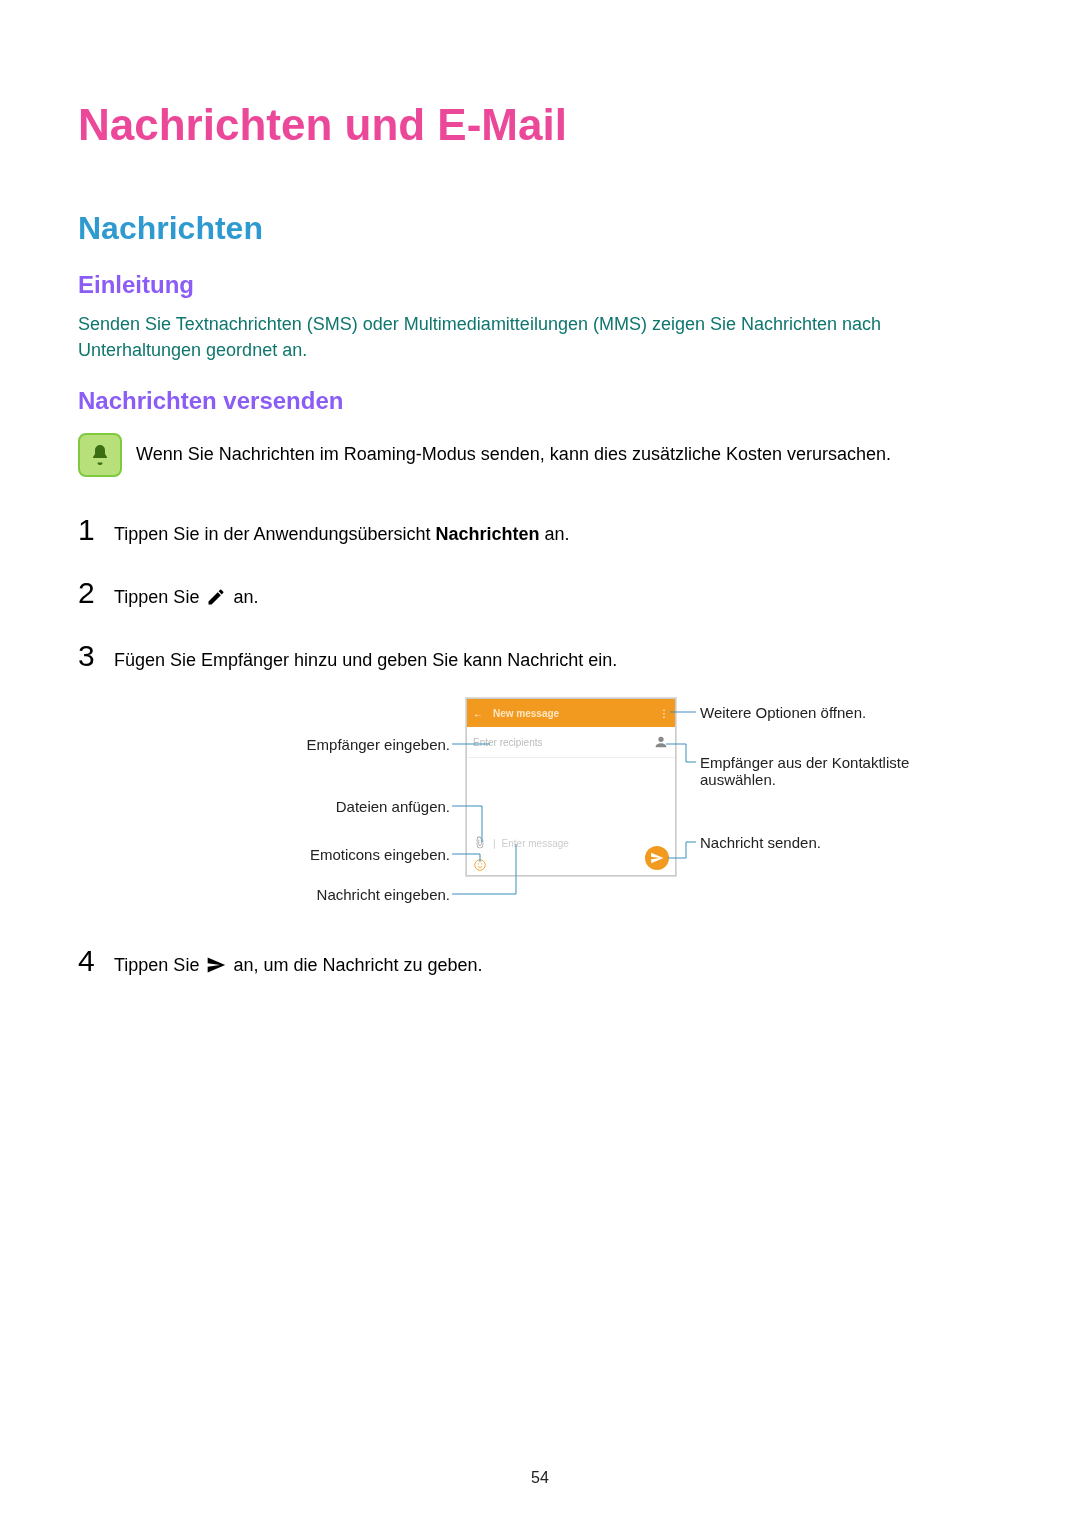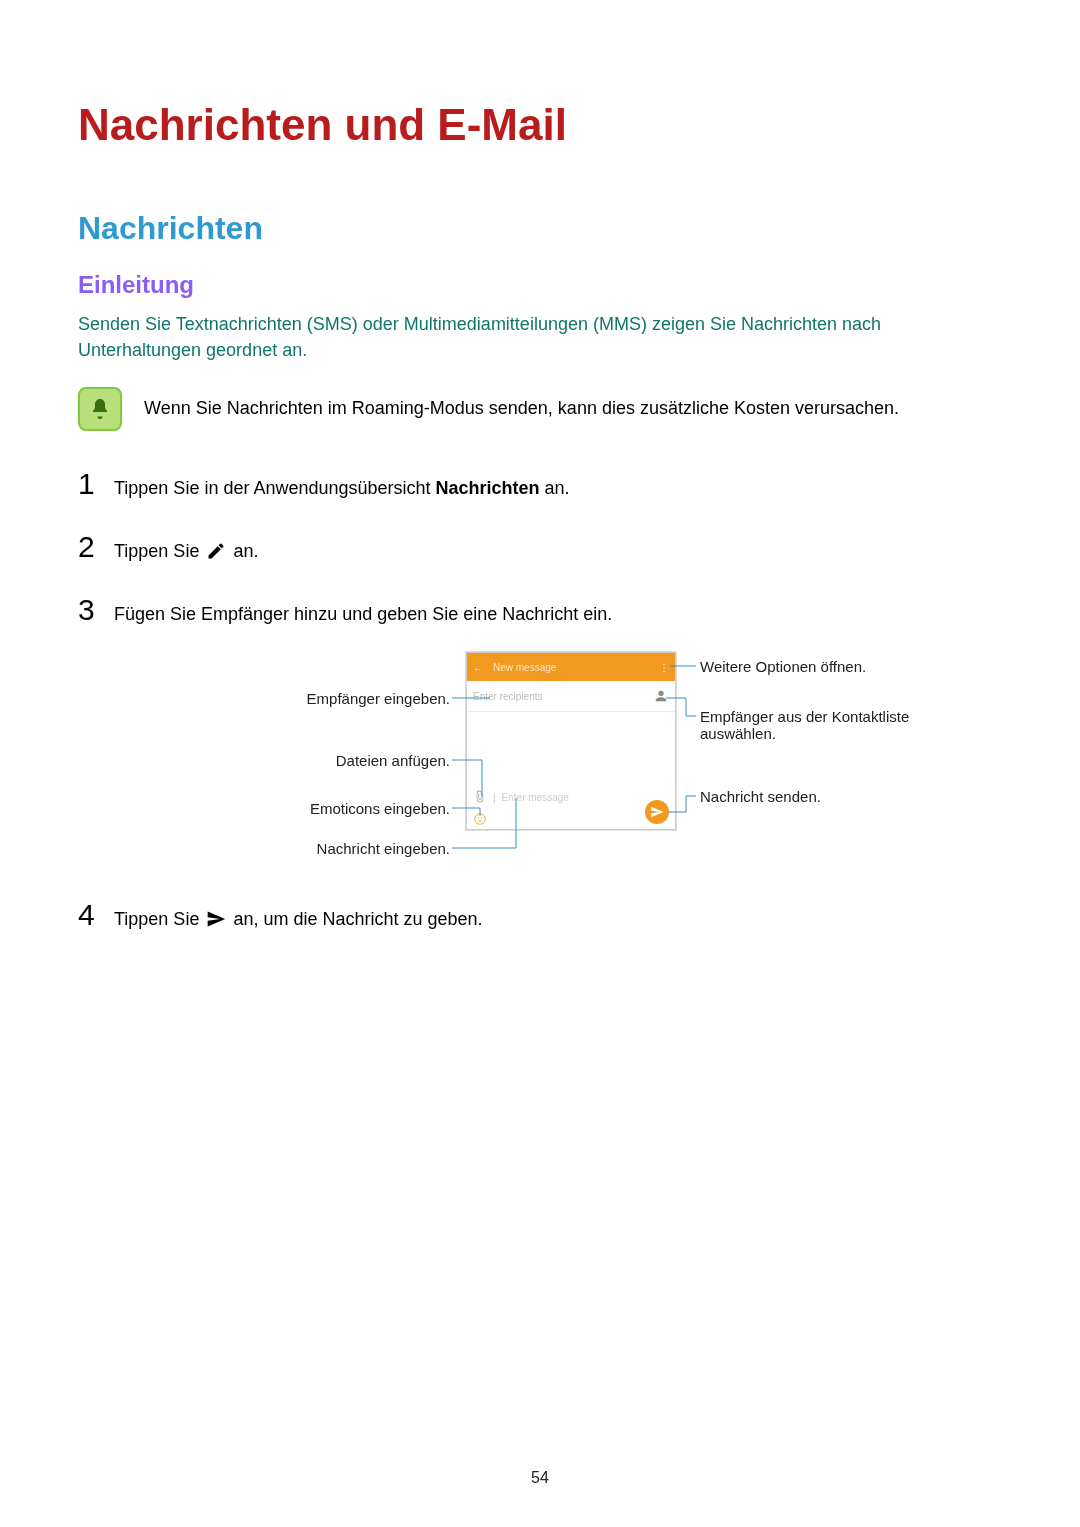--- a/index.html
+++ b/index.html
@@ -13,21 +13,21 @@
     position: relative;
     box-sizing: border-box;
   }
   .page {
     padding: 100px 78px 0 78px;
   }
   h1.chapter {
     font-size: 44px;
     font-weight: bold;
     margin: 0 0 60px 0;
-    color: #b91c1c;
+    color: #ec4899;
   }
   h2.section {
     font-size: 32px;
     font-weight: bold;
     color: #2f9ad0;
     margin: 0 0 24px 0;
   }
   h3.subsection {
     font-size: 24px;
     font-weight: bold;
@@ -36,21 +36,21 @@
   }
   p.body {
     font-size: 18px;
     line-height: 1.45;
     margin: 0 0 24px 0;
     color: #0f766e;
   }
   .note-row {
     display: flex;
     align-items: flex-start;
-    gap: 22px;
+    gap: 14px;
     margin: 18px 0 30px 0;
   }
   .note-icon {
     width: 40px;
     height: 40px;
     border: 2px solid #7ec93e;
     border-radius: 8px;
     background: #b7e07a;
     display: flex;
     align-items: center;
@@ -109,21 +109,21 @@
   .phone .appbar {
     background: #f29a1f;
     height: 28px;
     display: flex;
     align-items: center;
     justify-content: space-between;
     padding: 0 6px;
     color: #fff;
   }
   .phone .appbar .back { width:14px; }
-  .phone .appbar .title { flex:1; padding-left:6px; color:#ffe6c2; }
+  .phone .appbar .title { flex:1; padding-left:6px; color:#ffe6c2;font-weight:bold; }
   .phone .appbar .more { width:14px; text-align:right; }
   .phone .recipients {
     height: 30px;
     border-bottom: 1px solid #eee;
     display: flex;
     align-items: center;
     justify-content: space-between;
     padding: 0 6px;
     color: #bbb;
   }
@@ -175,20 +175,21 @@
 <body>
 
 <div class="page">
   <h1 class="chapter">Nachrichten und E-Mail</h1>
 
   <h2 class="section">Nachrichten</h2>
 
   <h3 class="subsection">Einleitung</h3>
   <p class="body">Senden Sie Textnachrichten (SMS) oder Multimediamitteilungen (MMS) zeigen Sie Nachrichten nach Unterhaltungen geordnet an.</p>
 
+  <h3 class="subsection">Nachrichten versenden</h3>
 
   <div class="note-row">
     <div class="note-icon">
       <svg viewBox="0 0 24 24">
           <path d="M12 2a5 5 0 0 0-5 5v4l-2 3v1h14v-1l-2-3V7a5 5 0 0 0-5-5zm0 20a2.5 2.5 0 0 0 2.5-2.5h-5A2.5 2.5 0 0 0 12 22z"></path>
         </svg>
     </div>
     <div class="note-text">Wenn Sie Nachrichten im Roaming-Modus senden, kann dies zusätzliche Kosten verursachen.</div>
   </div>
 
@@ -206,21 +207,21 @@
         <span class="inline-icon compose">
           <svg viewBox="0 0 24 24">
               <path d="M3 17.25V21h3.75L17.81 9.94l-3.75-3.75L3 17.25zM20.71 7.04a1 1 0 0 0 0-1.41l-2.34-2.34a1 1 0 0 0-1.41 0l-1.83 1.83 3.75 3.75 1.83-1.83z"></path>
             </svg>
         </span>
         <span> an.</span>
       </span>
     </li>
     <li>
       <span class="num">3</span>
-      <span class="step-text">Fügen Sie Empfänger hinzu und geben Sie eine Nachricht ein.</span>
+      <span class="step-text">Fügen Sie Empfänger hinzu und geben Sie kann Nachricht ein.</span>
     </li>
   </ol>
 
   <div class="diagram">
 
     <div class="phone">
       <div class="appbar">
         <span class="back">←</span>
         <span class="title">New message</span>
         <span class="more">⋮</span>

